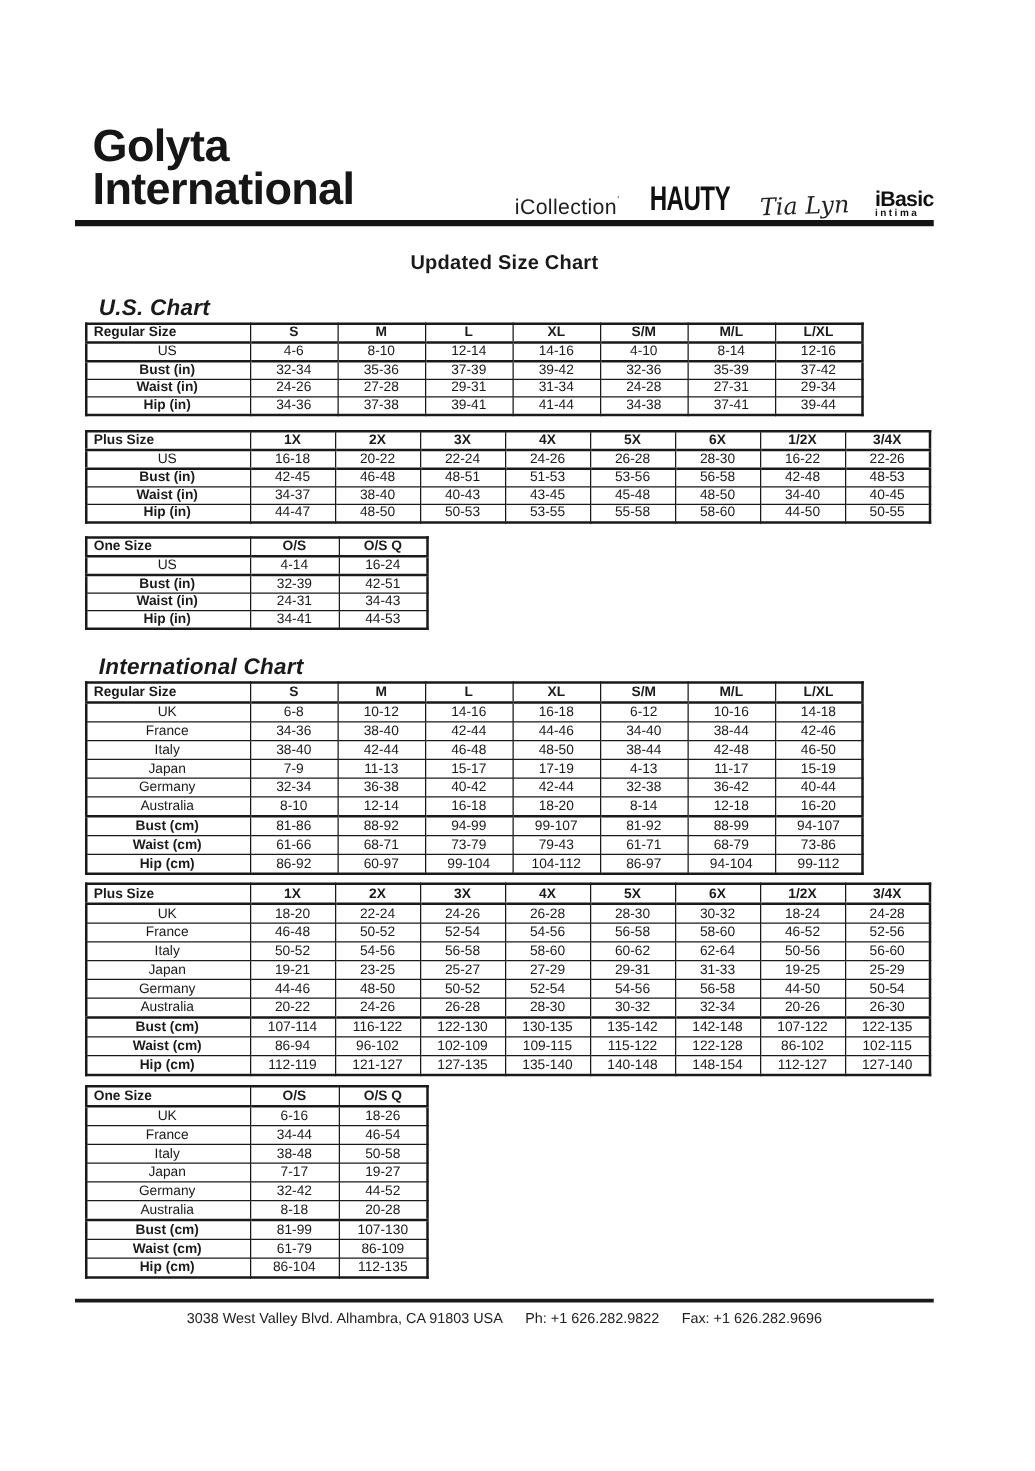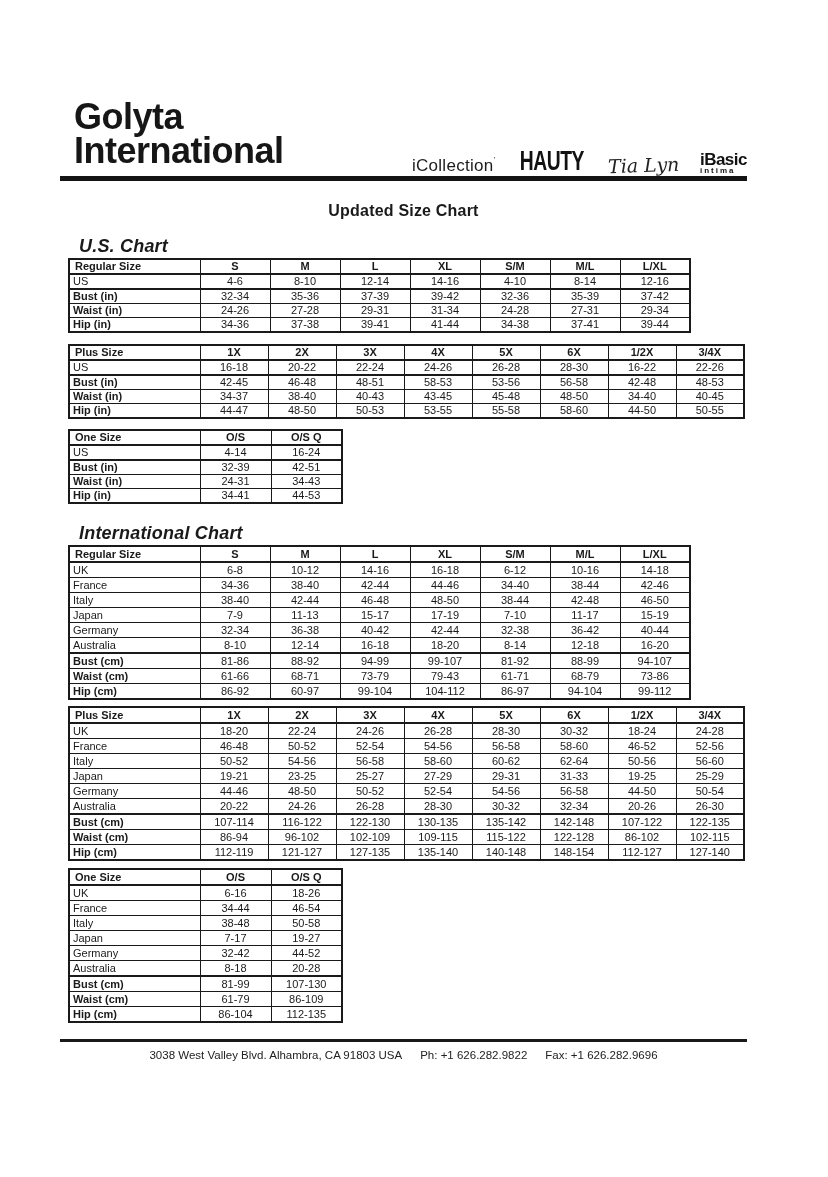--- a/index.html
+++ b/index.html
@@ -48,21 +48,21 @@
     border:2.5px solid #1a1a1a;
     position:absolute;
   }
   table.size-table th,table.size-table td{
     font-size:11px;line-height:11px;padding:1px 3px;
     border:1.5px solid #1a1a1a;border-left-width:1px;border-right-width:1px;
     overflow:hidden;white-space:nowrap;
   }
   table.size-table th{font-weight:700;text-align:center;border-bottom-width:2px;}
   table.size-table th.corner{text-align:left;padding-left:5px;}
-  table.size-table td.row-label{text-align:left;padding-right:5px;font-weight:400;}
+  table.size-table td.row-label{text-align:center;padding-right:5px;font-weight:400;}
   table.size-table td.row-label.bold{font-weight:700;}
   table.size-table td.val{text-align:center;}
   table.size-table tr.measure-start td{border-top-width:2.5px;}
   .sec-us th,.sec-us td{height:10px;}
   .sec-intl th,.sec-intl td{height:12px;}
   .t-us-reg{left:68px;top:258px;}
   .t-us-plus{left:68px;top:344px;}
   .t-us-one{left:68px;top:429px;}
   .t-intl-reg{left:68px;top:545px;}
   .t-intl-plus{left:68px;top:706px;}
@@ -197,21 +197,21 @@
         <td class="val">26-28</td>
         <td class="val">28-30</td>
         <td class="val">16-22</td>
         <td class="val">22-26</td>
       </tr>
       <tr class="measure-start">
         <td class="row-label bold">Bust (in)</td>
         <td class="val">42-45</td>
         <td class="val">46-48</td>
         <td class="val">48-51</td>
-        <td class="val">58-53</td>
+        <td class="val">51-53</td>
         <td class="val">53-56</td>
         <td class="val">56-58</td>
         <td class="val">42-48</td>
         <td class="val">48-53</td>
       </tr>
       <tr>
         <td class="row-label bold">Waist (in)</td>
         <td class="val">34-37</td>
         <td class="val">38-40</td>
         <td class="val">40-43</td>
@@ -325,21 +325,21 @@
         <td class="val">38-44</td>
         <td class="val">42-48</td>
         <td class="val">46-50</td>
       </tr>
       <tr>
         <td class="row-label">Japan</td>
         <td class="val">7-9</td>
         <td class="val">11-13</td>
         <td class="val">15-17</td>
         <td class="val">17-19</td>
-        <td class="val">7-10</td>
+        <td class="val">4-13</td>
         <td class="val">11-17</td>
         <td class="val">15-19</td>
       </tr>
       <tr>
         <td class="row-label">Germany</td>
         <td class="val">32-34</td>
         <td class="val">36-38</td>
         <td class="val">40-42</td>
         <td class="val">42-44</td>
         <td class="val">32-38</td>

